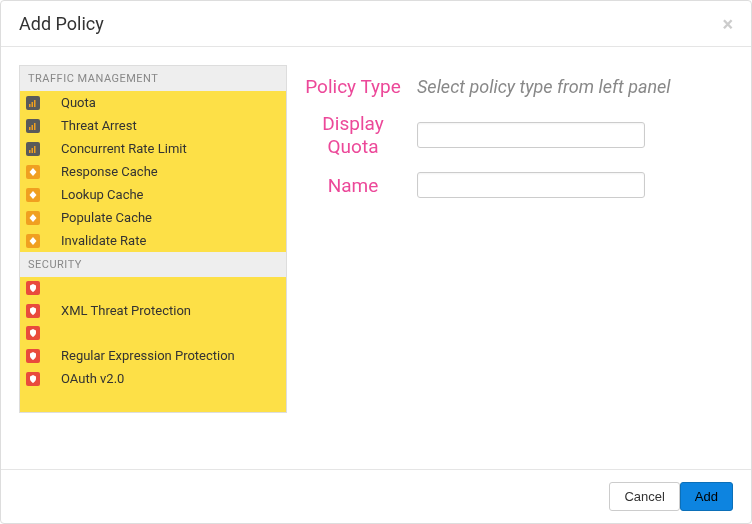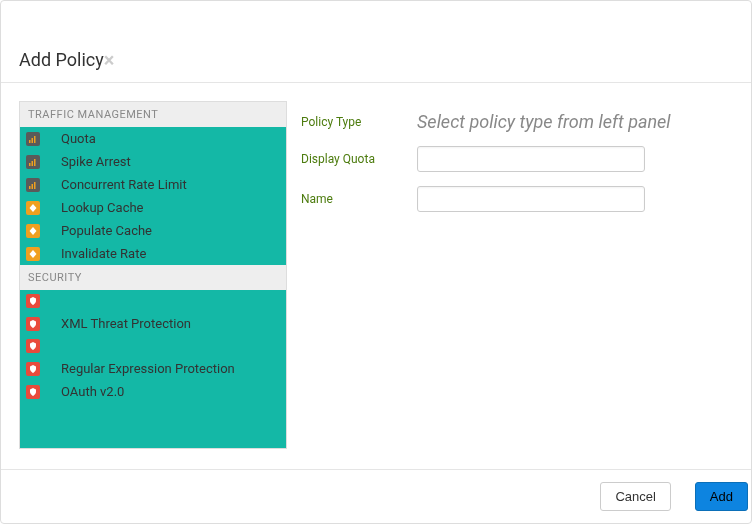--- a/index.html
+++ b/index.html
@@ -11,22 +11,22 @@
   border: 1px solid #ddd;
   border-radius: 4px;
   display: flex;
   flex-direction: column;
   color: #333;
 }
 .header {
   padding: 12px 18px;
   border-bottom: 1px solid #e5e5e5;
   display: flex;
-  align-items: center;
-  margin-top: 36px;
+  justify-content: space-between;
+  align-items: center;
 }
 .header h1 {
   font-size: 18px;
   font-weight: 400;
   color: #333;
 }
 .close {
   color: #ccc;
   font-size: 20px;
   font-weight: bold;
@@ -38,21 +38,21 @@
   padding: 18px;
   display: flex;
   gap: 14px;
   overflow: hidden;
 }
 .left-panel {
   width: 268px;
   height: 348px;
   border: 1px solid #ddd;
   overflow-y: scroll;
-  background: #14b8a6;
+  background: #fde047;
 }
 .left-panel::-webkit-scrollbar { width: 10px; }
 .left-panel::-webkit-scrollbar-track { background: #f1f1f1; }
 .left-panel::-webkit-scrollbar-thumb { background: #c1c1c1; }
 .category-header {
   background: #eeeeee;
   color: #888;
   font-size: 11px;
   font-weight: 400;
   letter-spacing: 0.5px;
@@ -85,46 +85,46 @@
   flex: 1;
   padding: 10px 20px 10px 0;
 }
 .form-row {
   display: flex;
   align-items: center;
   margin-bottom: 14px;
 }
 .form-label {
   width: 116px;
-  text-align: left;
-  font-size: 12px;
-  color: #4d7c0f;
+  text-align: center;
+  font-size: 19px;
+  color: #ec4899;
   padding-right: 12px;
 }
 .form-value-italic {
   font-size: 18px;
   font-style: italic;
   color: #888;
 }
 .form-input {
   flex: 1;
   max-width: 228px;
   height: 26px;
   border: 1px solid #ccc;
   border-radius: 3px;
   padding: 2px 6px;
   font-size: 13px;
   box-shadow: inset 0 1px 2px rgba(0,0,0,0.05);
 }
 .footer {
   border-top: 1px solid #e5e5e5;
-  padding: 12px 3px;
+  padding: 12px 18px;
   display: flex;
   justify-content: flex-end;
-  gap: 24px;
+  gap: 0;
 }
 .btn {
   padding: 6px 14px;
   font-size: 13px;
   border-radius: 3px;
   cursor: pointer;
 }
 .btn-default {
   background: #fff;
   border: 1px solid #ccc;
@@ -158,31 +158,39 @@
         <span>Quota</span>
       </div>
       <div class="policy-item">
         <span class="icon icon-quota">
           <svg viewBox="0 0 10 10">
             <rect x="1" y="6" width="1.5" height="3" fill="#f0a020"></rect>
             <rect x="3.5" y="4" width="1.5" height="5" fill="#f0a020"></rect>
             <rect x="6" y="2" width="1.5" height="7" fill="#f0a020"></rect>
           </svg>
         </span>
-        <span>Spike Arrest</span>
+        <span>Threat Arrest</span>
       </div>
       <div class="policy-item">
         <span class="icon icon-quota">
           <svg viewBox="0 0 10 10">
             <rect x="1" y="6" width="1.5" height="3" fill="#f0a020"></rect>
             <rect x="3.5" y="4" width="1.5" height="5" fill="#f0a020"></rect>
             <rect x="6" y="2" width="1.5" height="7" fill="#f0a020"></rect>
           </svg>
         </span>
         <span>Concurrent Rate Limit</span>
+      </div>
+      <div class="policy-item">
+        <span class="icon icon-cache">
+          <svg viewBox="0 0 10 10">
+            <polygon points="5,1 8.5,5 5,9 1.5,5" fill="#fff"></polygon>
+          </svg>
+        </span>
+        <span>Response Cache</span>
       </div>
       <div class="policy-item">
         <span class="icon icon-cache">
           <svg viewBox="0 0 10 10">
             <polygon points="5,1 8.5,5 5,9 1.5,5" fill="#fff"></polygon>
           </svg>
         </span>
         <span>Lookup Cache</span>
       </div>
       <div class="policy-item">

